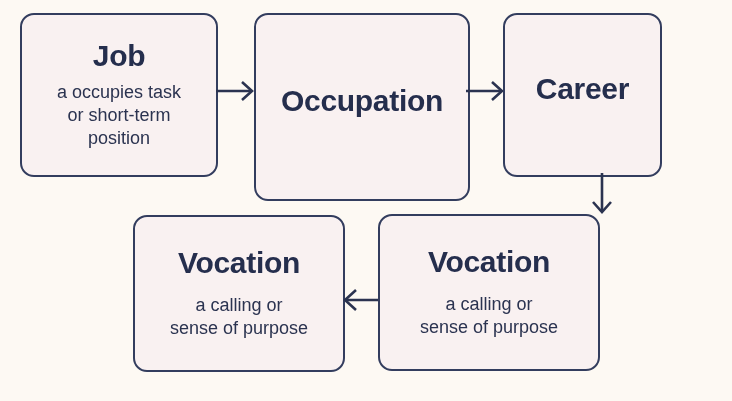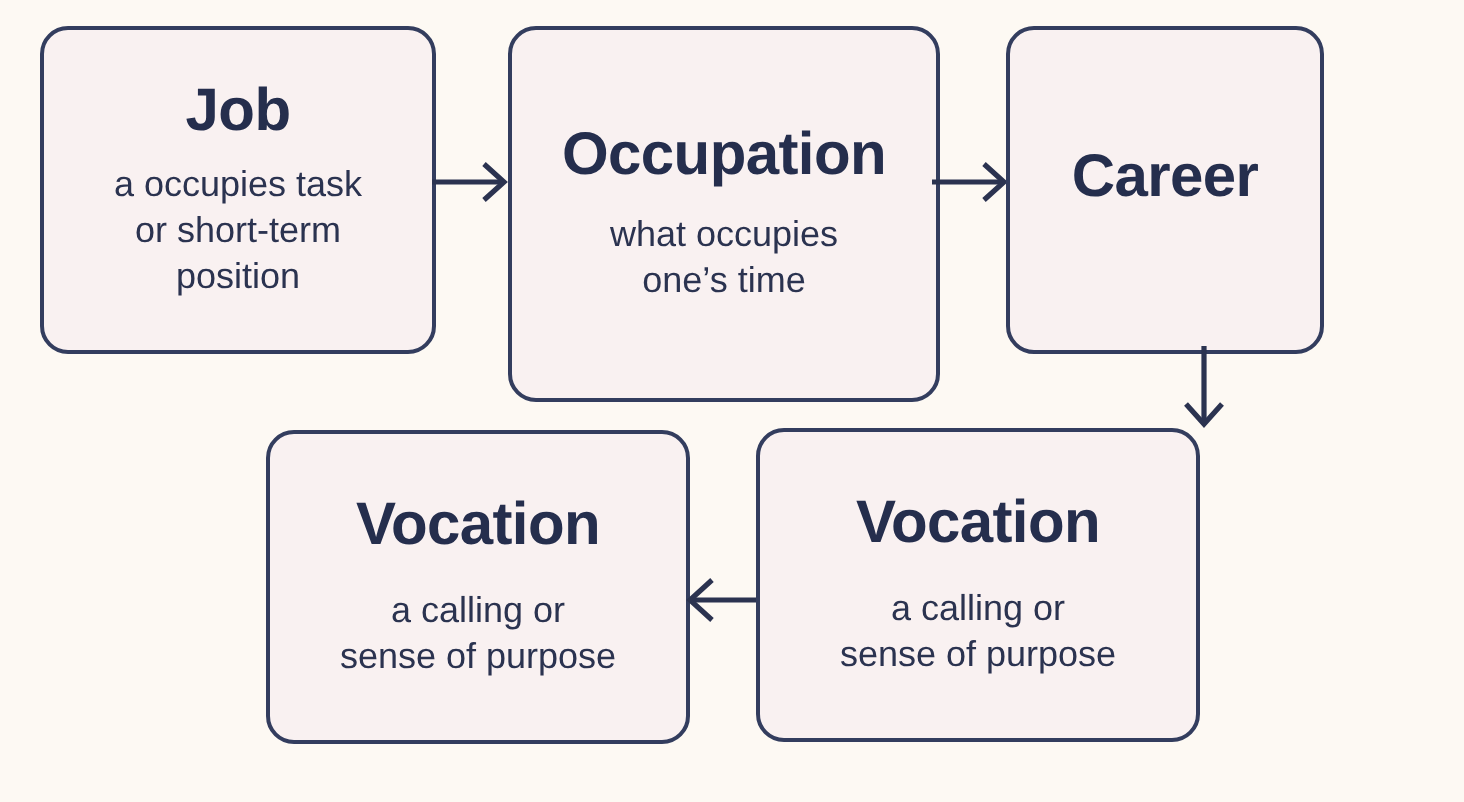--- a/index.html
+++ b/index.html
@@ -105,22 +105,20 @@
 position</div>
   </div>
 
   <svg class="connector" id="arrow-job-occupation" viewBox="0 0 42 26">
     <line x1="0" y1="13" x2="35" y2="13"></line>
     <polyline points="26,4 36,13 26,22"></polyline>
   </svg>
 
   <div class="node" id="node-occupation">
     <div class="node-title">Occupation</div>
-    <div class="node-desc">what occupies
-one’s time</div>
   </div>
 
   <svg class="connector" id="arrow-occupation-career" viewBox="0 0 42 26">
     <line x1="0" y1="13" x2="35" y2="13"></line>
     <polyline points="26,4 36,13 26,22"></polyline>
   </svg>
 
   <div class="node" id="node-career">
     <div class="node-title">Career</div>
   </div>

